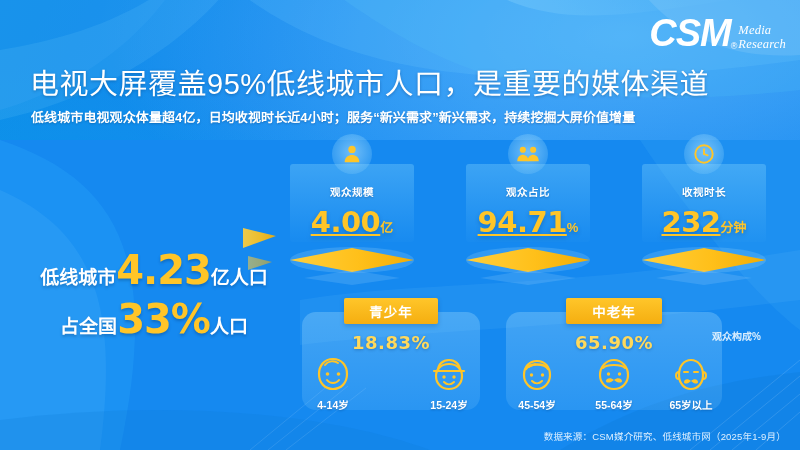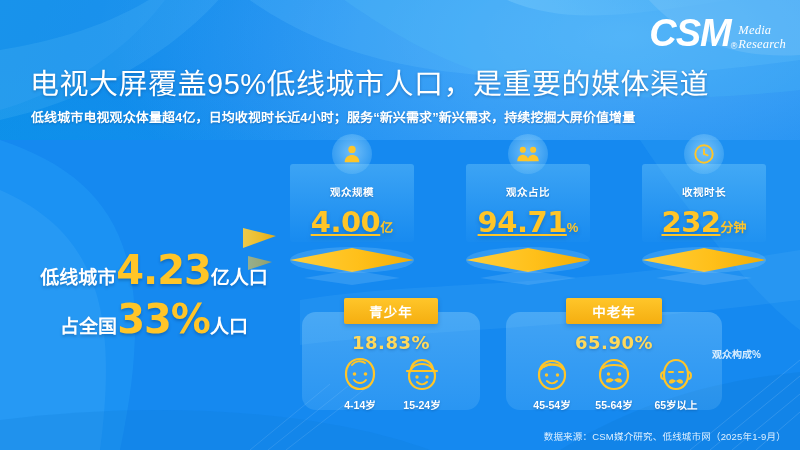--- a/index.html
+++ b/index.html
@@ -224,36 +224,36 @@
     letter-spacing: 0.5px;
     font-family: "DejaVu Sans", sans-serif;
     text-shadow: 0 1px 3px rgba(0,40,90,0.3);
   }
 
   .faces {
     position: absolute;
     left: 0; top: 44px;
     width: 100%;
     display: flex;
-    justify-content: center;
+    justify-content: space-between;
     align-items: flex-start;
   }
   .face-cell { text-align: center; width: 62px; }
   .face-cap {
     margin-top: 1px;
     font-size: 10.5px;
     font-weight: bold;
     color: #ffffff;
     white-space: nowrap;
     text-shadow: 0 1px 2px rgba(0,40,90,0.35);
   }
 
   .comp-label {
     position: absolute;
-    left: 712px; top: 346px;
+    left: 712px; top: 328px;
     font-size: 10px;
     color: #eaf6ff;
     font-weight: bold;
     white-space: nowrap;
     opacity: 0.92;
   }
 
   .footer {
     position: absolute;
     right: 14px; bottom: 7px;

